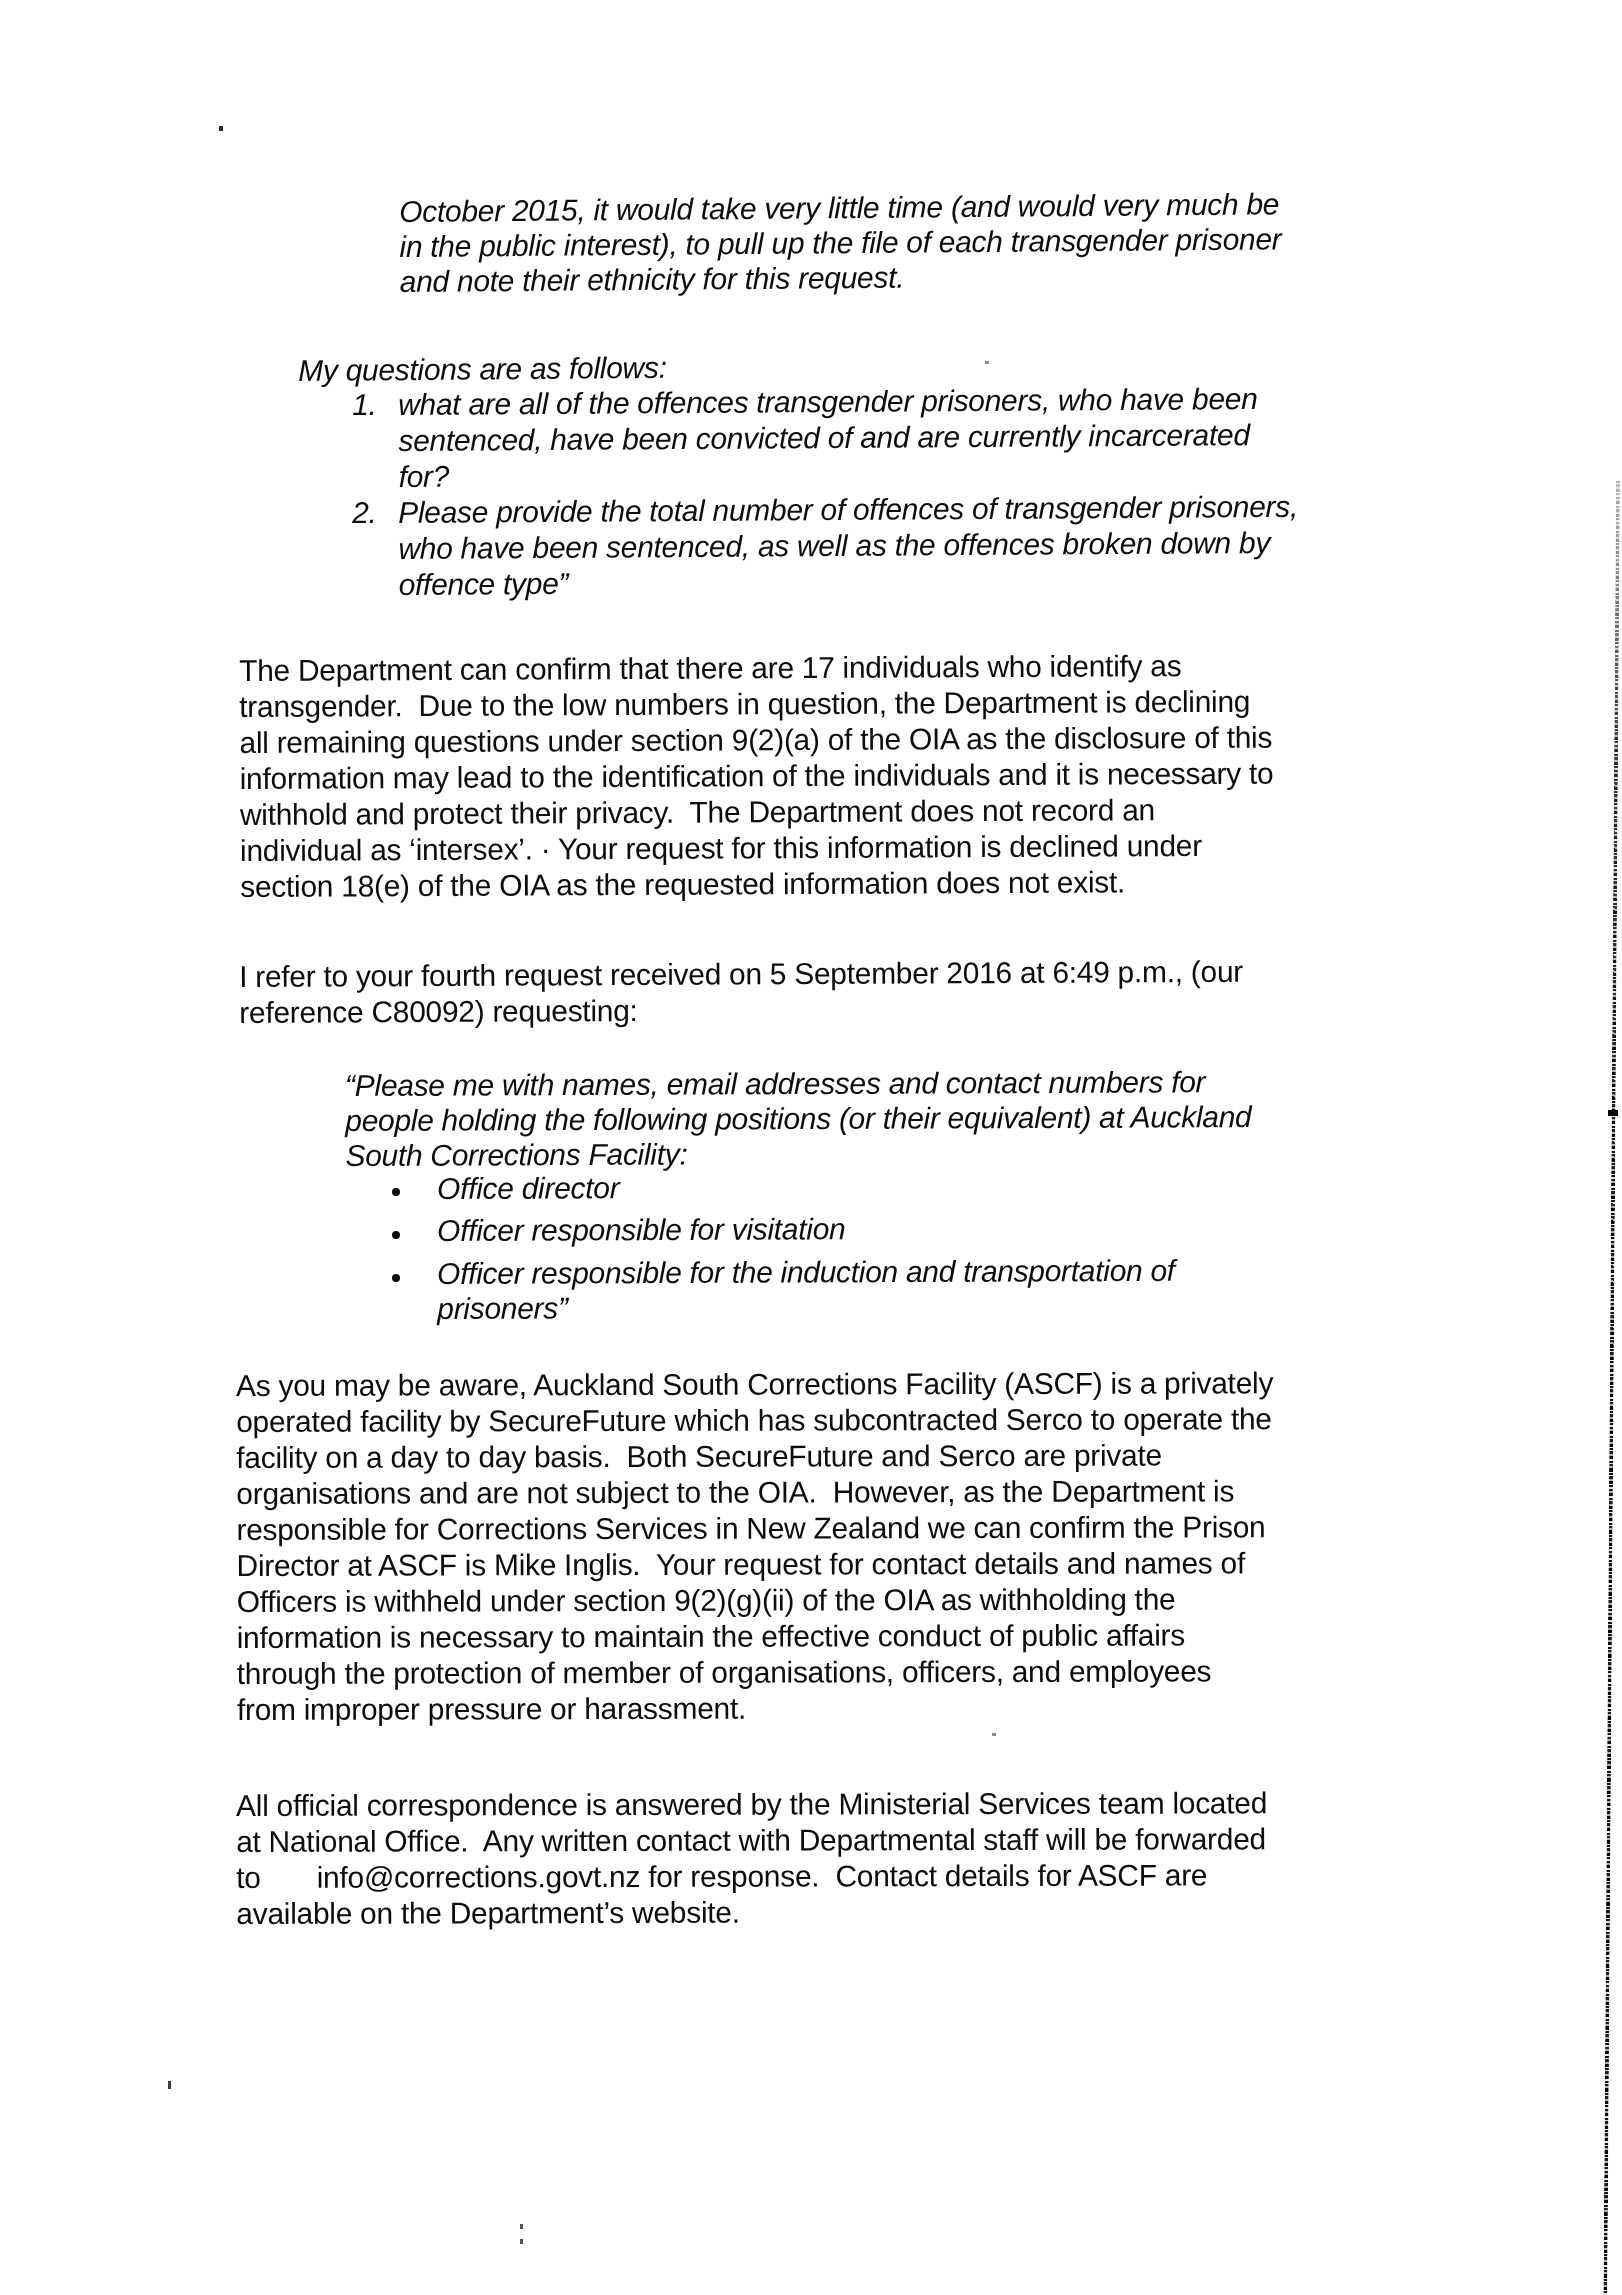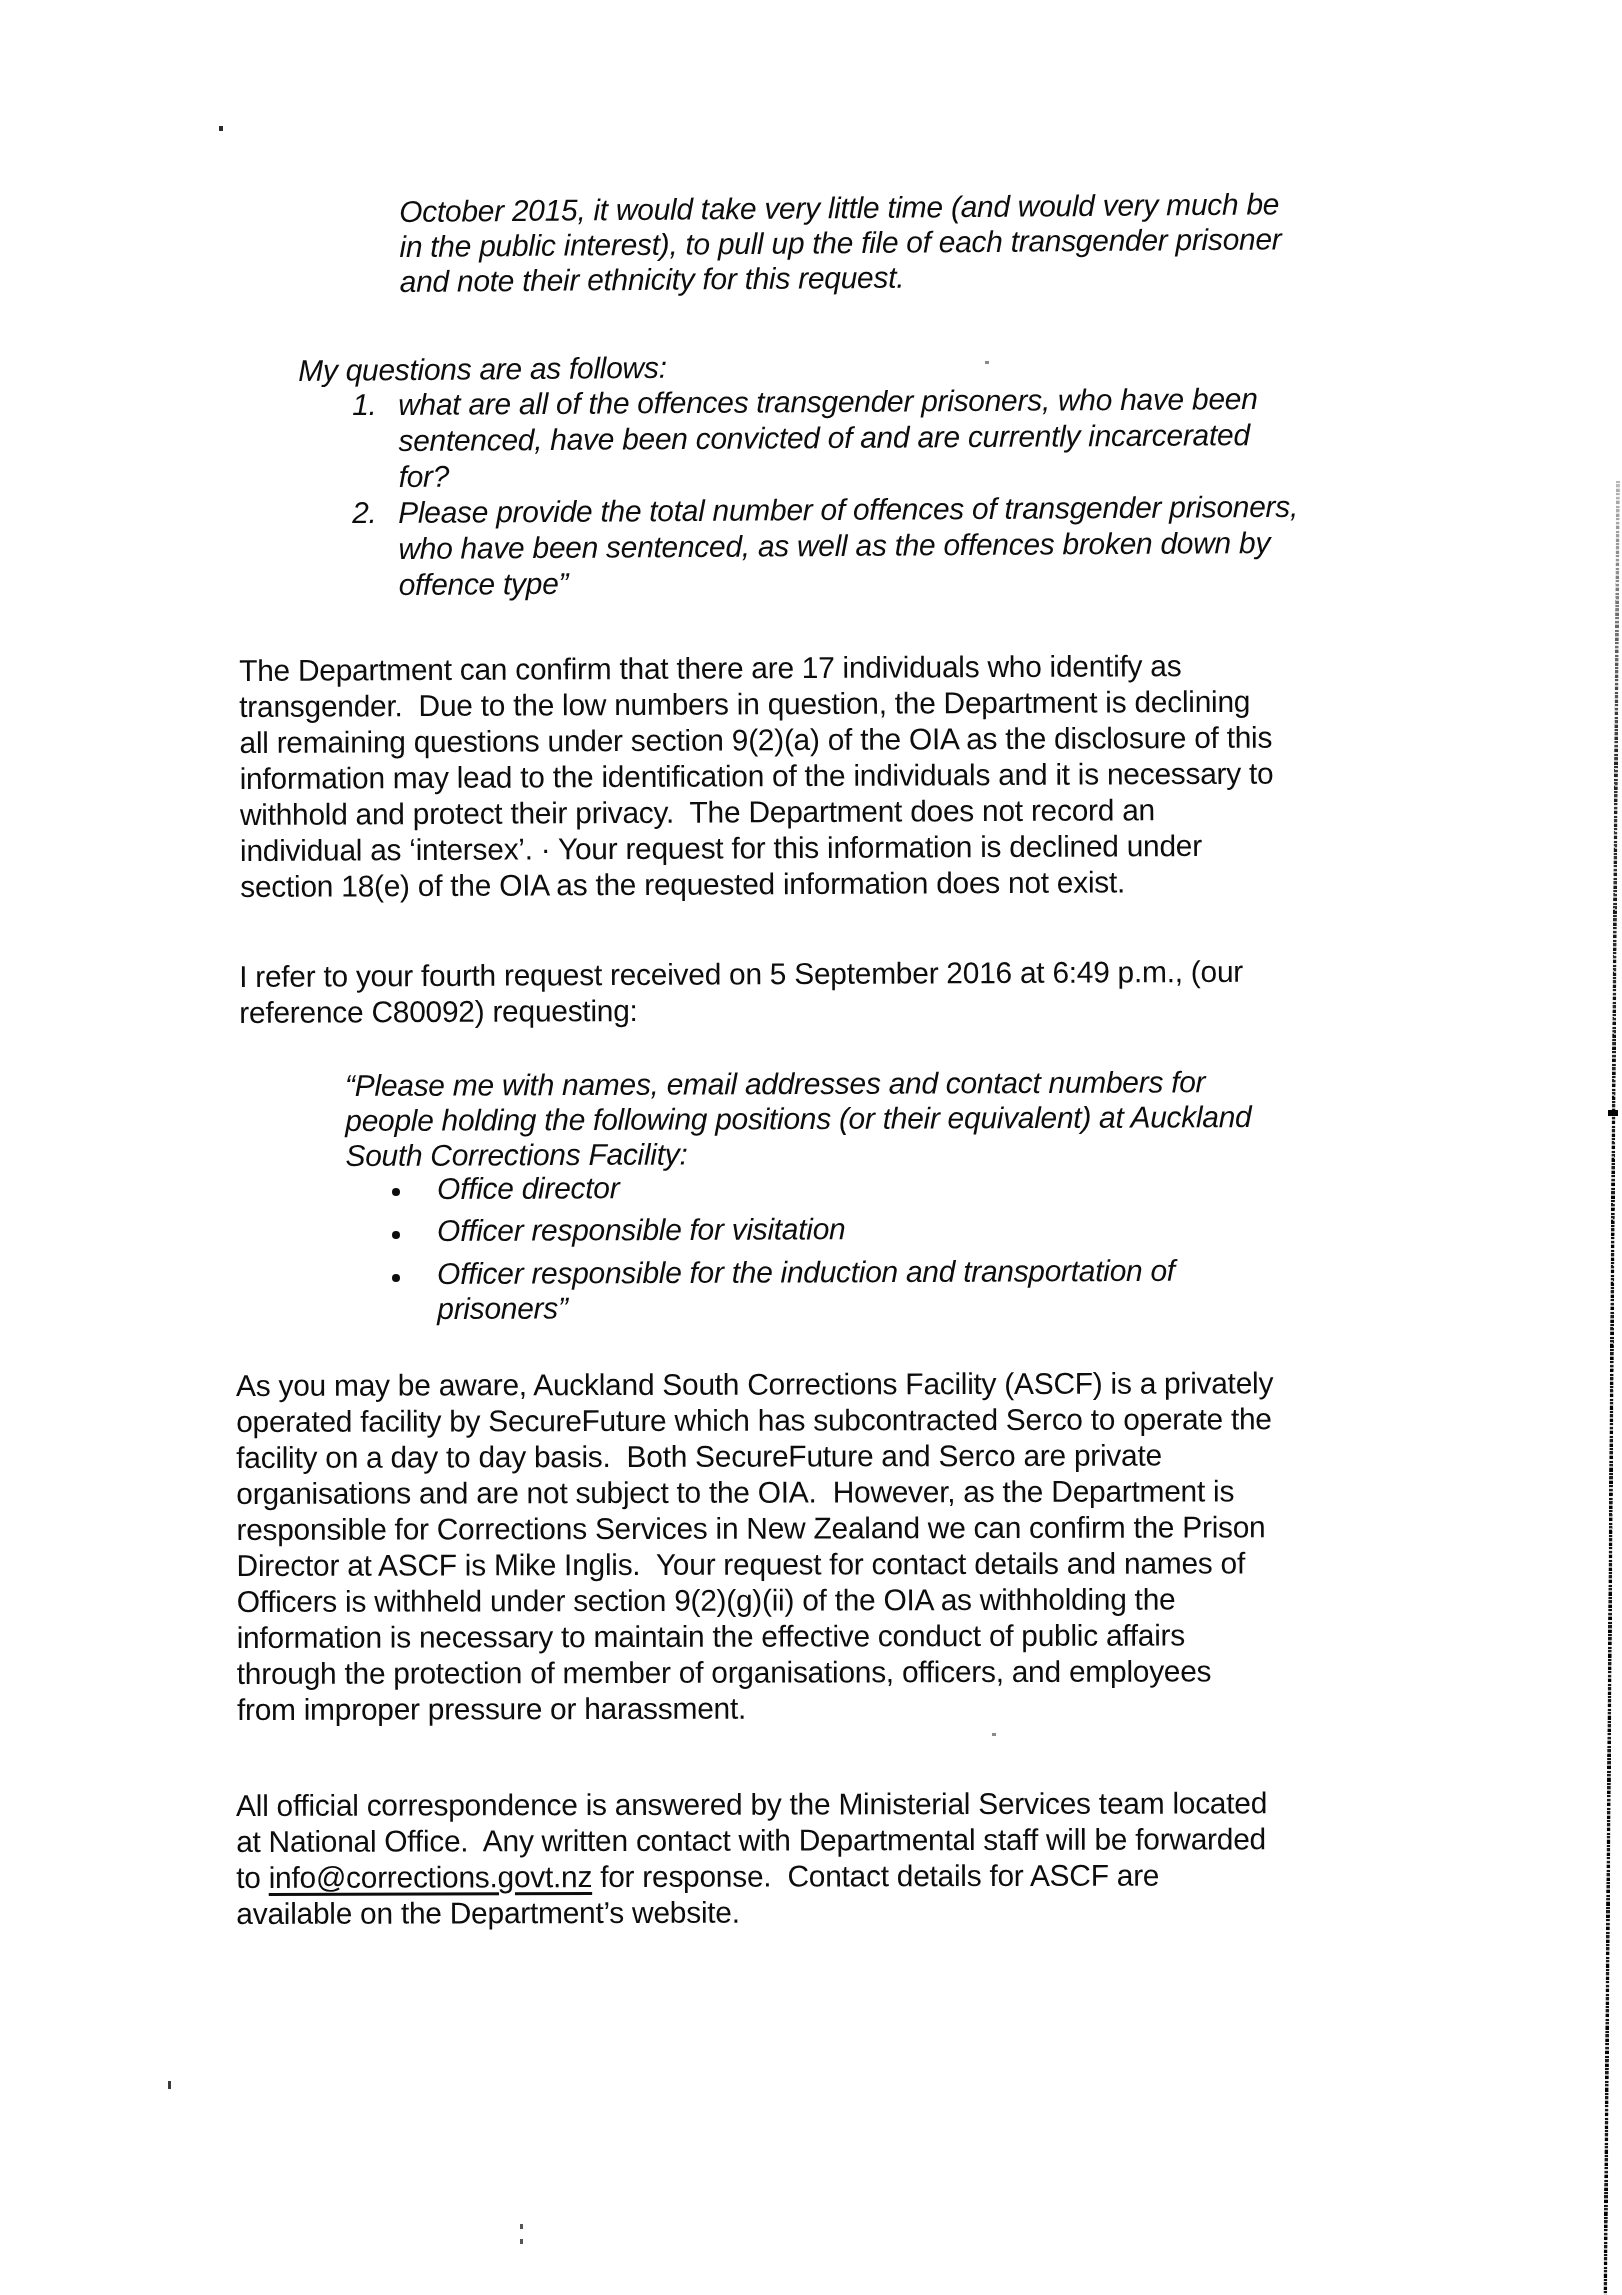--- a/index.html
+++ b/index.html
@@ -33,25 +33,25 @@
   .r30 { transform: rotate(-0.30deg); }
   .r25 { transform: rotate(-0.25deg); }
   .r15 { transform: rotate(-0.15deg); }
   .bdot {
     position: absolute;
     width: 7.9px; height: 7.9px;
     border-radius: 50%;
     background: #0d0d0d;
   }
   .email {
-    text-decoration: underline;
     text-decoration-thickness: 2.6px;
     text-underline-offset: 4.6px;
     text-decoration-color: #0d0d0d;
     color: #0d0d0d;
+    margin-left: 48px;
   }
   
   .edge {
     position: absolute;
     left: 1616px; top: 481px;
     width: 3.9px; height: 1815px;
     transform: rotate(0.40deg);
     transform-origin: top left;
     background: repeating-linear-gradient(to bottom,
       #101010 0 2px, rgba(16,16,16,0.15) 2px 3.3px,

